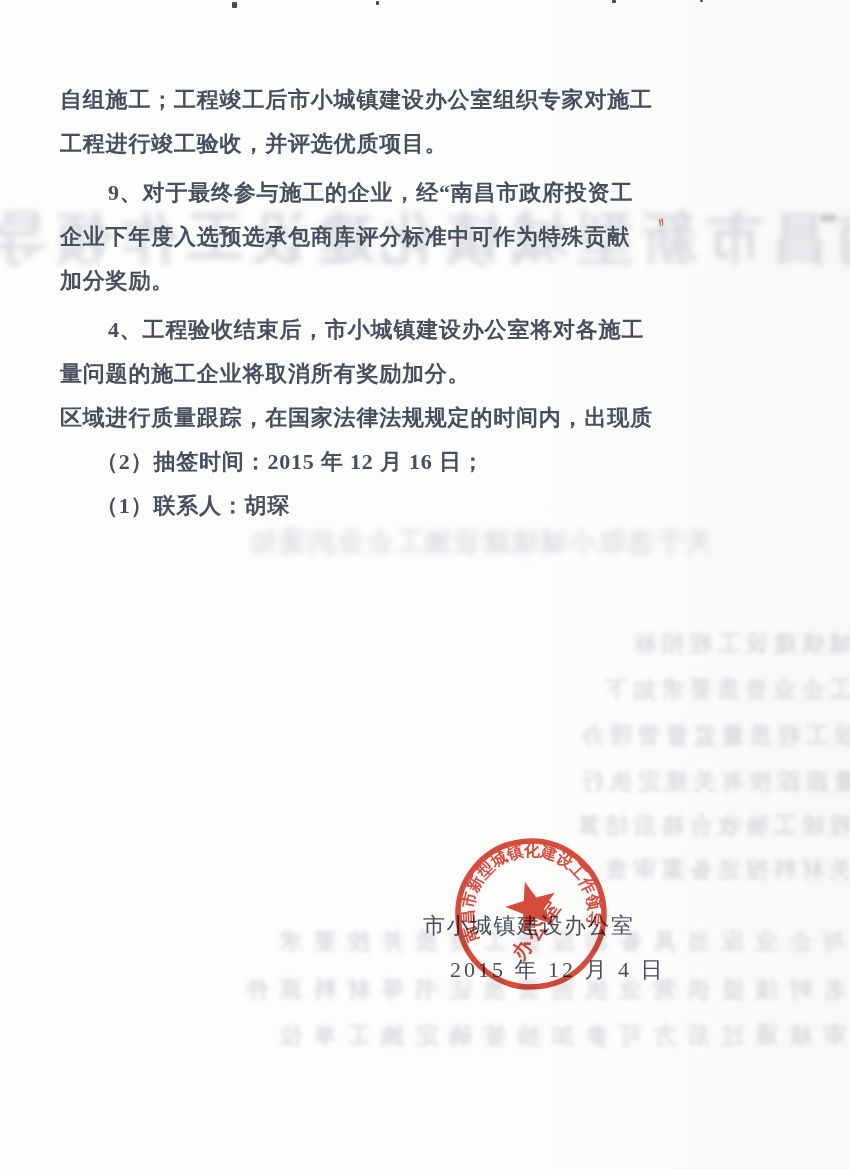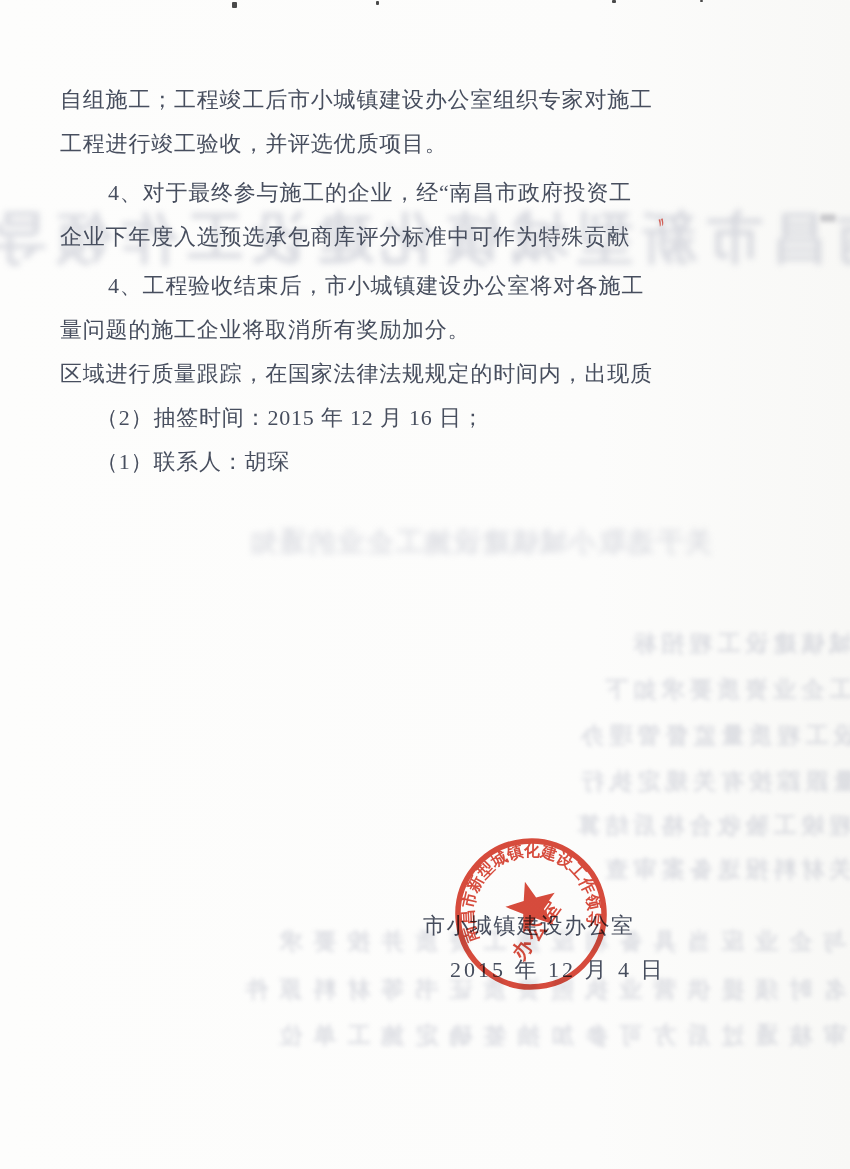--- a/index.html
+++ b/index.html
@@ -15,21 +15,21 @@
   }
   .bleed-title{top:201px;right:-42px;font-size:56px;letter-spacing:9px;opacity:.5;filter:blur(3px);}
   .bleed-subtitle{top:524px;left:248px;font-size:27px;letter-spacing:2px;opacity:.42;filter:blur(3px);}
   .bleed-line{font-size:23px;opacity:.45;filter:blur(2.2px);letter-spacing:5px;}
   .bleed-long{letter-spacing:11px;}
   
   .bodytext{
     position:absolute;left:60px;top:78px;width:600px;
     color:#474e5e;font-size:22px;letter-spacing:0.8px;
   }
-  .line{height:44px;line-height:44px;white-space:nowrap;}
+  .line{height:44px;line-height:44px;white-space:nowrap;font-weight:bold;}
   .gap{margin-top:5px;}
   .ind2{text-indent:48px;}   
   .ind19{text-indent:42px;}  
   .ind16{text-indent:36px;}  
   .sig{position:absolute;left:423px;top:906px;font-size:22px;letter-spacing:1.5px;line-height:40px;color:#464d5d;}
   .date{position:absolute;left:450px;top:952px;font-size:22px;letter-spacing:3px;line-height:36px;color:#464d5d;}
   
   .seal{position:absolute;left:451px;top:834px;width:160px;height:160px;
         mix-blend-mode:multiply;opacity:.92;transform:rotate(-6deg);}
   
@@ -51,22 +51,23 @@
   <div class="bleed bleed-line" style="top:766px;right:-34px;">质量跟踪按有关规定执行</div>
   <div class="bleed bleed-line" style="top:810px;right:-30px;">工程竣工验收合格后结算</div>
   <div class="bleed bleed-line" style="top:854px;right:-30px;">相关材料报送备案审查</div>
   <div class="bleed bleed-line bleed-long" style="top:926px;right:-30px;">参与企业应当具备相应施工资质并按要求</div>
   <div class="bleed bleed-line bleed-long" style="top:974px;right:-30px;">报名时须提供营业执照资质证书等材料原件</div>
   <div class="bleed bleed-line bleed-long" style="top:1020px;right:-30px;">经审核通过后方可参加抽签确定施工单位</div>
 
   <div class="bodytext">
     <div class="line">自组施工；工程竣工后市小城镇建设办公室组织专家对施工</div>
     <div class="line">工程进行竣工验收，并评选优质项目。</div>
-    <div class="line gap ind2">4、对于最终参与施工的企业，经“南昌市政府投资工</div>
+    <div class="line gap ind2">9、对于最终参与施工的企业，经“南昌市政府投资工</div>
     <div class="line">企业下年度入选预选承包商库评分标准中可作为特殊贡献</div>
+    <div class="line">加分奖励。</div>
     <div class="line gap ind2">4、工程验收结束后，市小城镇建设办公室将对各施工</div>
     <div class="line">量问题的施工企业将取消所有奖励加分。</div>
     <div class="line">区域进行质量跟踪，在国家法律法规规定的时间内，出现质</div>
     <div class="line ind16">（2）抽签时间：2015 年 12 月 16 日；</div>
     <div class="line ind16">（1）联系人：胡琛</div>
   </div>
 
   <div class="sig">市小城镇建设办公室</div>
   <div class="date">2015 年 12 月 4 日</div>
 

